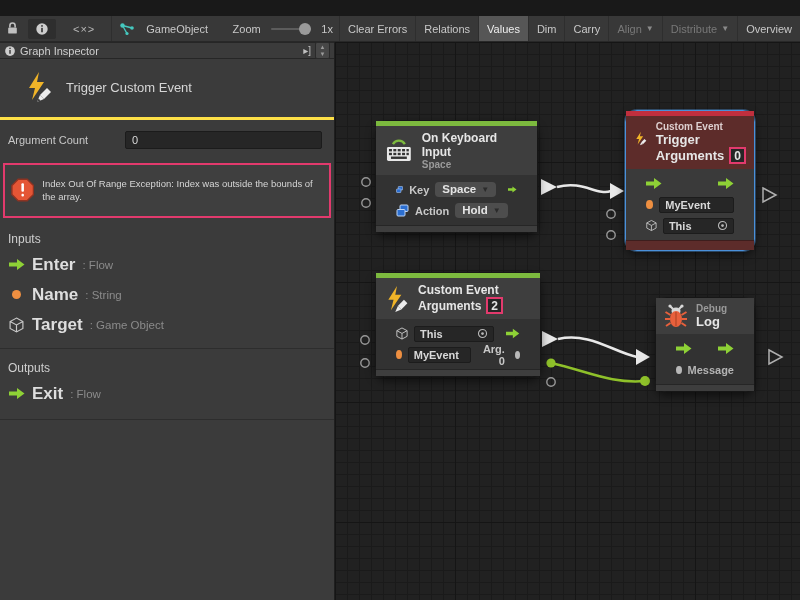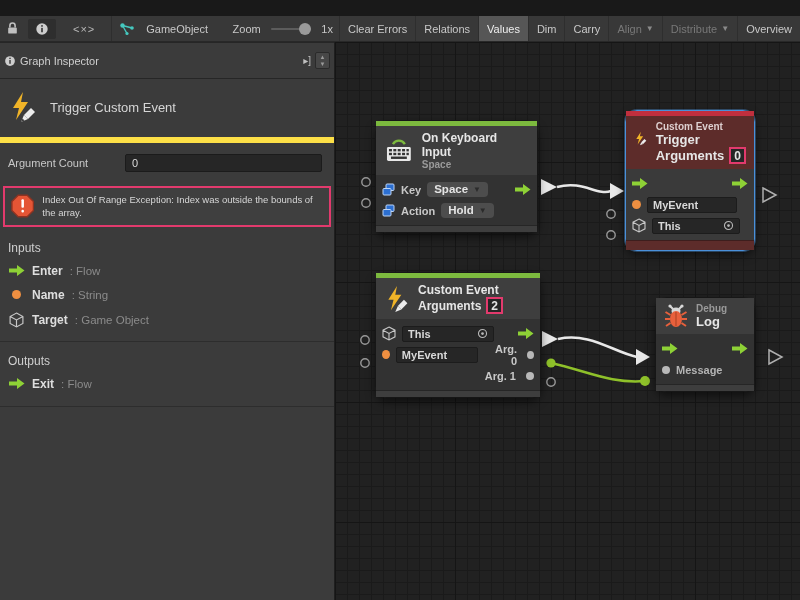--- a/index.html
+++ b/index.html
@@ -28,44 +28,44 @@
   .tb-btn.disabled { color:#787878; }
   .tb-btn .caret { font-size:8px; margin-left:4px; color:#8a8a8a; }
   .slider { width:84px; height:26px; display:flex; align-items:center; position:relative; margin:0 4px; }
   .slider .track { width:100%; height:2px; background:#5c5c5c; border-radius:1px; }
   .slider .handle { position:absolute; right:0; top:7px; width:12px; height:12px; background:#9a9a9a; border-radius:50%; }
   .code-glyph { font-size:11px; color:#b8b8b8; letter-spacing:1px; padding:0 14px; }
 
   
   .inspector { position:absolute; left:0; top:42px; width:335px; height:558px; background:#3b3b3b;
     border-right:1px solid #1f1f1f; font-size:11px; }
-  .insp-header { height:37px; background:#3b3b3b; border-bottom:1px solid #262626; border-top:1px solid #262626;
+  .insp-header { height:17px; background:#3b3b3b; border-bottom:1px solid #262626; border-top:1px solid #262626;
     display:flex; align-items:center; padding:0 4px; color:#cfcfcf; }
   .insp-header .title { flex:1; font-size:11px; padding-left:4px; }
   .dock-glyph { font-size:10px; color:#c0c0c0; padding:0 4px; }
   .spinner { width:15px; height:17px; background:#474747; border:1px solid #2a2a2a; border-radius:2px;
     display:flex; flex-direction:column; align-items:center; justify-content:center; line-height:7px; }
   .spinner span { font-size:6px; color:#9a9a9a; }
 
-  .insp-title { display:flex; align-items:center; gap:12px; padding:12px 8px 14px 8px; border-bottom:6px solid #fde047; }
+  .insp-title { display:flex; align-items:center; gap:12px; padding:12px 8px 14px 24px; border-bottom:3px solid #fde047; }
   .insp-title .txt { font-size:13px; color:#d6d6d6; }
 
   .arg-row { display:flex; align-items:center; padding:11px 12px 10px 8px; }
   .arg-row label { flex:1; color:#c8c8c8; }
   .arg-row input { width:197px; height:18px; background:#262626; border:1px solid #1b1b1b; border-radius:2px;
     color:#dadada; font-size:11px; padding:0 6px; outline:none; font-family:inherit; }
 
   .error-box { margin:4px 3px; border:2px solid #e23a6d; background:#3f3f3f; display:flex; gap:8px;
-    align-items:center; padding:5px 6px; }
+    align-items:center; padding:12px 6px; }
   .error-box .msg { font-size:9.5px; color:#d6d6d6; line-height:1.4; }
 
   .section-h { font-size:12px; color:#cfcfcf; padding:10px 8px 4px 8px; }
   .io-row { display:flex; align-items:center; gap:7px; padding:5px 8px; }
   .io-row .ic { width:17px; display:flex; justify-content:center; }
-  .io-row .nm { font-weight:bold; color:#dedede; font-size:12px; }
+  .io-row .nm { font-weight:bold; color:#dedede; font-size:17px; }
   .io-row .tp { color:#8b8b8b; font-size:11.5px; }
   .divider { height:1px; background:#2d2d2d; margin:8px 0 2px 0; }
   .divider2 { height:1px; background:#2d2d2d; margin:10px 0 0 0; }
 
   .dot { width:9px; height:9px; border-radius:50%; }
   .dot.orange { background:#ee8f41; }
   .dot.gray { background:#b8b8b8; width:8px; height:8px; }
 
   
   .graph { position:absolute; left:335px; top:42px; width:465px; height:558px; overflow:hidden;
@@ -83,21 +83,21 @@
   .node.selected { border:1px solid #4a90d9; box-shadow:0 0 0 1px rgba(74,144,217,.4),0 4px 10px rgba(0,0,0,.55); }
   .nbar { height:5px; }
   .nbar.green { background:#7cb93e; }
   .nbar.red { background:#c12f3e; }
   .nheader { background:#3e3e3e; display:flex; align-items:center; gap:8px; padding:5px 8px; }
   .nheader.maroon { background:#5d2c2a; }
   .nheader .t1 { font-size:12px; color:#e6e6e6; }
   .nheader .t1.big { font-size:13px; }
   .nheader .t2 { font-size:10px; color:#9a9a9a; }
   .nheader .t2.light { color:#ddcfcf; }
-  .nbody { background:#323232; padding:4px 6px; }
+  .nbody { background:#323232; padding:4px 20px; }
   .nbody.sel { background:#3a3a3a; }
   .nrow { display:flex; align-items:center; gap:6px; height:21px; }
   .nfooter { height:7px; background:#3e3e3e; border-top:1px solid #262626; }
   .nfooter.maroon { height:10px; background:#5d2c2a; border-top:1px solid #3d1e1d; }
   .nlabel { color:#c8c8c8; font-size:11px; }
   .ndrop { background:#4d4d4d; border-radius:4px; padding:1px 7px 2px 7px; color:#e4e4e4; display:flex;
     align-items:center; gap:5px; font-size:11.5px; }
   .ndrop .caret { font-size:8px; color:#2b2b2b; }
   .nfield { background:#262626; border:1px solid #1c1c1c; border-radius:2px; height:16px; color:#d8d8d8;
     font-size:11px; display:flex; align-items:center; padding:0 5px; }
@@ -410,25 +410,20 @@
               <polygon points="0,3.4 8,3.4 8,0 15.5,5.5 8,11 8,7.6 0,7.6" fill="#8ed136"></polygon>
             </svg>
         </div>
         <div class="nrow">
           <span class="dot orange"></span>
           <span class="nfield" style="width:92px;">MyEvent</span>
           <span class="grow"></span>
           <span class="arglabel">Arg. 0</span>
           <span class="dot gray"></span>
         </div>
-        <div class="nrow">
-          <span class="grow"></span>
-          <span class="arglabel">Arg. 1</span>
-          <span class="dot gray"></span>
-        </div>
       </div>
       <div class="nfooter"></div>
     </div>
 
     <div class="node" style="left:320px; top:255px; width:100px;">
       <div class="nheader">
         <svg width="24" height="26" viewBox="0 0 24 26">
           <path d="M6 3 L9 6 M18 3 L15 6" stroke="#d8d8d8" stroke-width="2"></path>
           <circle cx="6" cy="3" r="1.6" fill="#d8d8d8"></circle>
             <circle cx="18" cy="3" r="1.6" fill="#d8d8d8"></circle>

